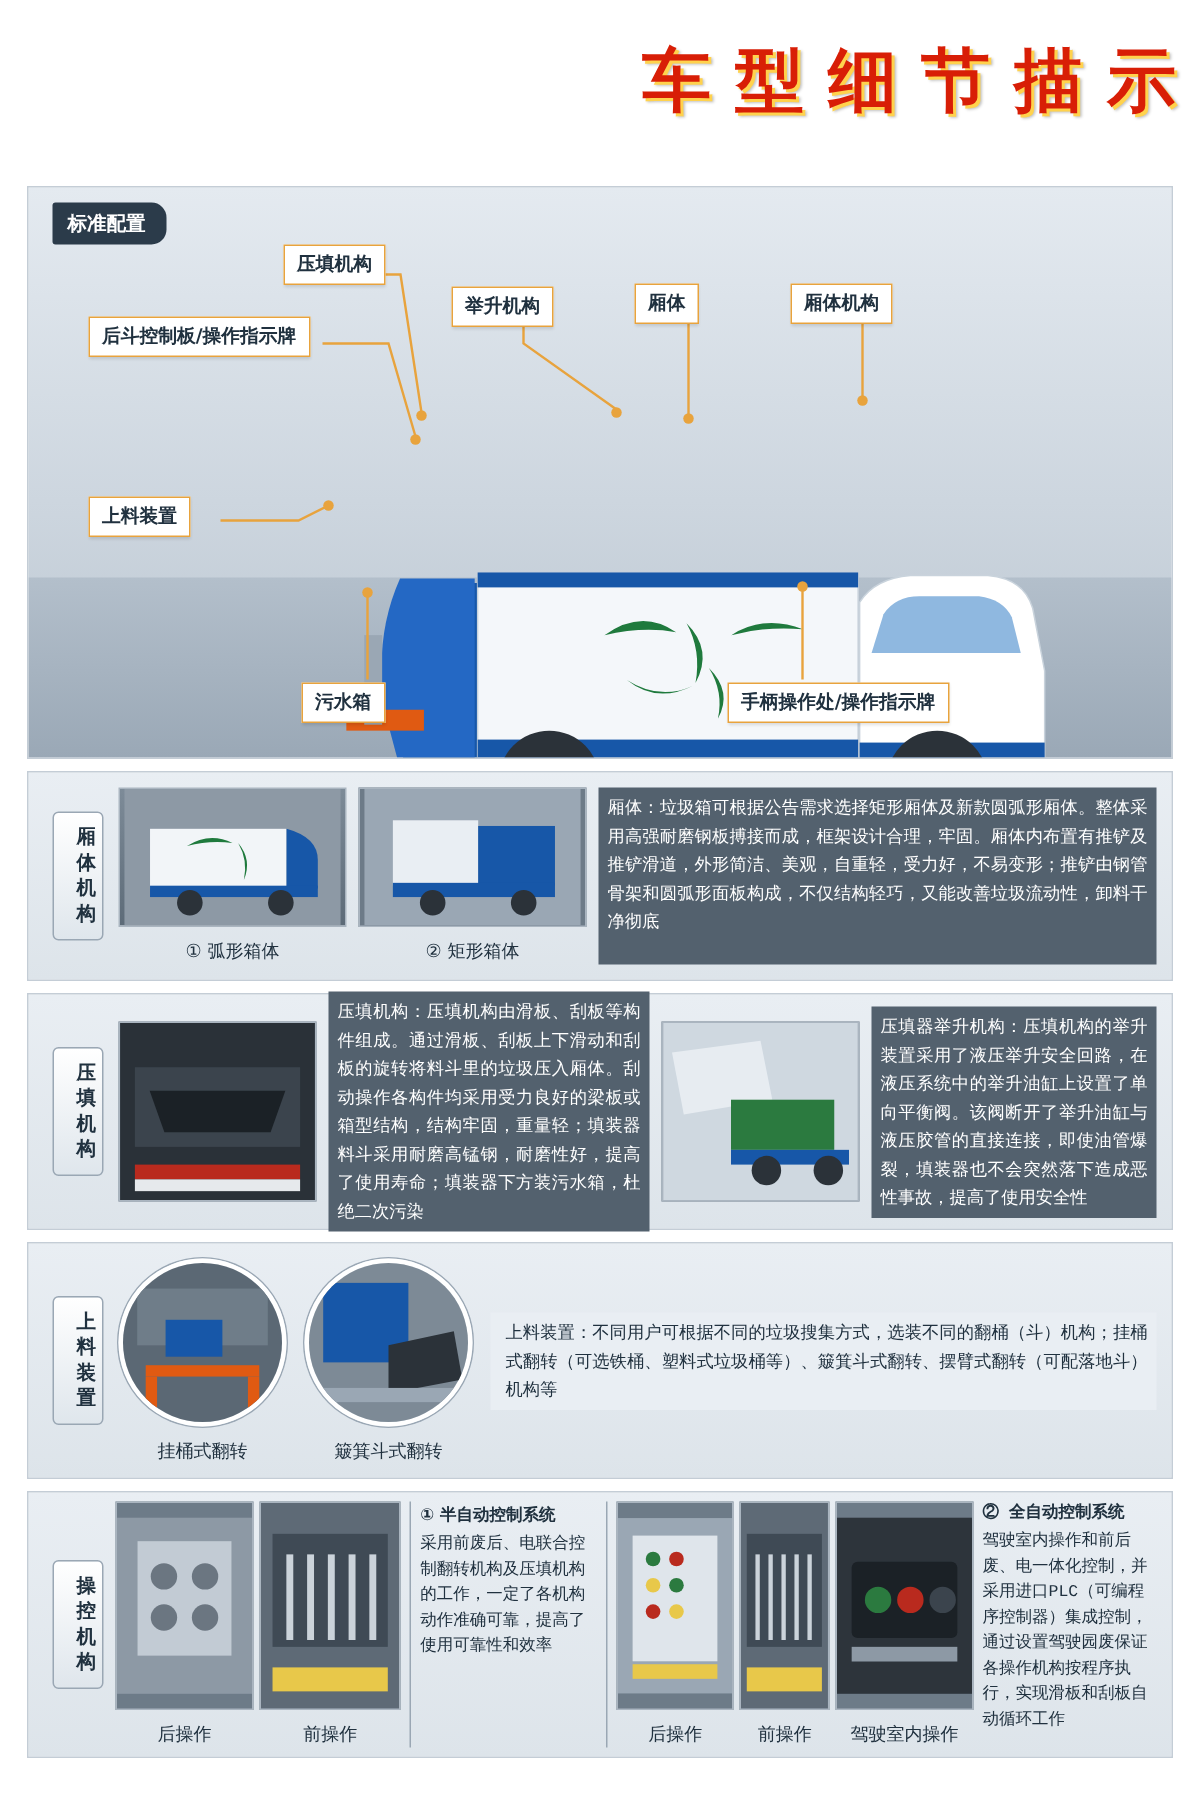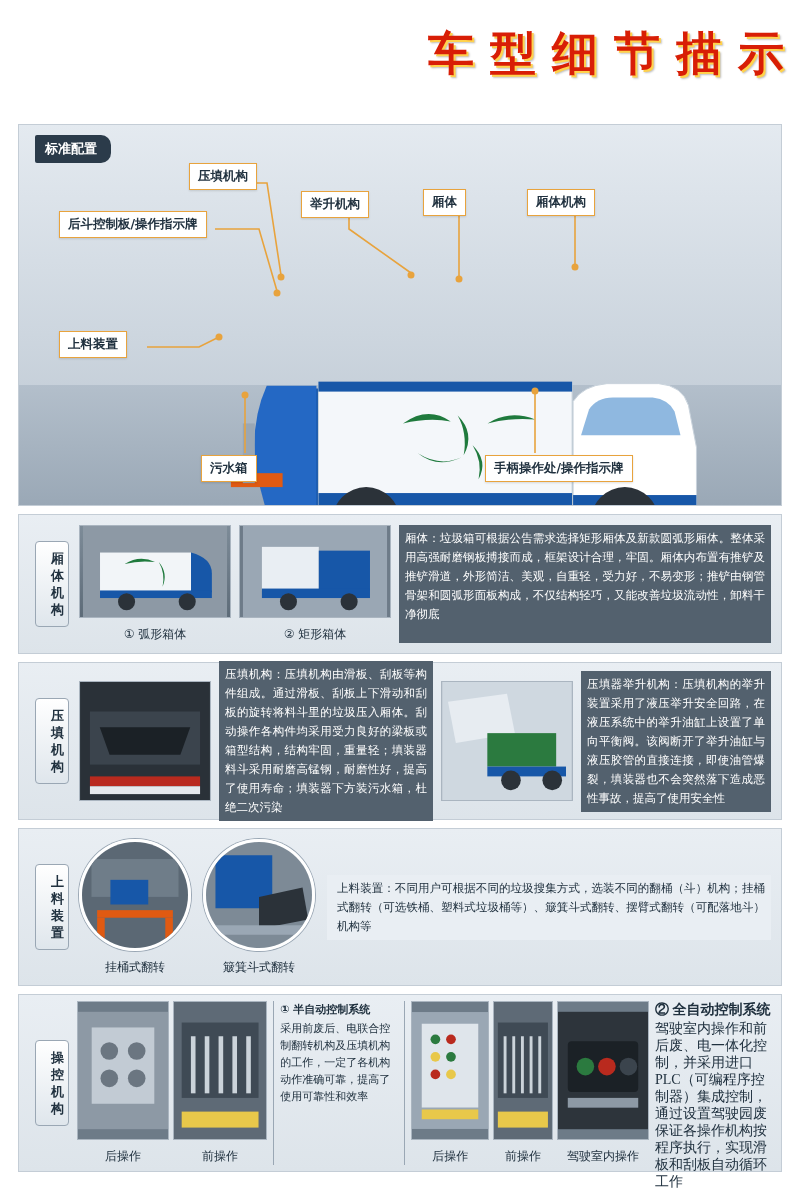--- a/index.html
+++ b/index.html
@@ -387,18 +387,18 @@
           </svg>
         </div>
       </div>
       <div style="display:flex;gap:4px">
         <div class="caption" style="width:78px">后操作</div>
         <div class="caption" style="flex:1">前操作</div>
         <div class="caption" style="width:92px">驾驶室内操作</div>
       </div>
     </div>
 
-    <div style="width:118px;font-size:14px;line-height:17px;color:#20313f;font-family:Liberation Serif, serif">
+    <div style="width:118px;font-size:11px;line-height:17px;color:#20313f;font-family:Liberation Mono, monospace">
       <div style="font-weight:bold;margin-bottom:2px">② 全自动控制系统</div>
       <div>驾驶室内操作和前后废、电一体化控制，并采用进口PLC（可编程序控制器）集成控制，通过设置驾驶园废保证各操作机构按程序执行，实现滑板和刮板自动循环工作</div>
     </div>
   </div>
 </div>
 
 </body></html>

